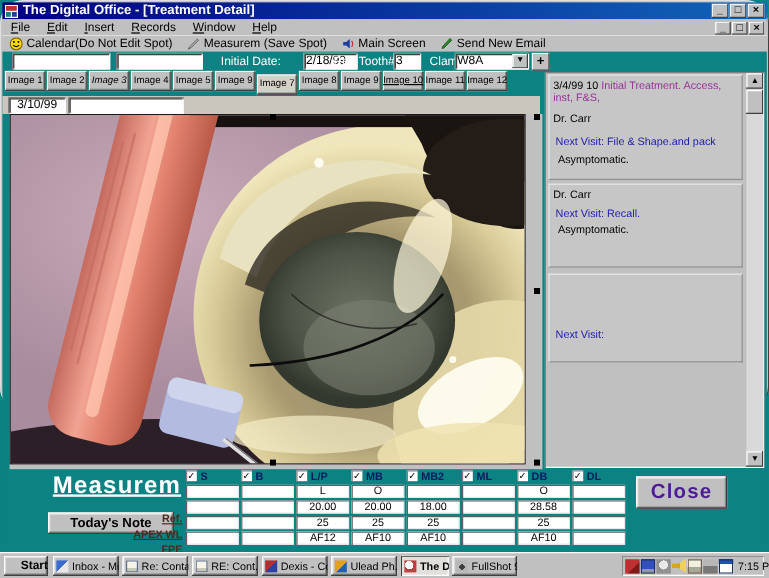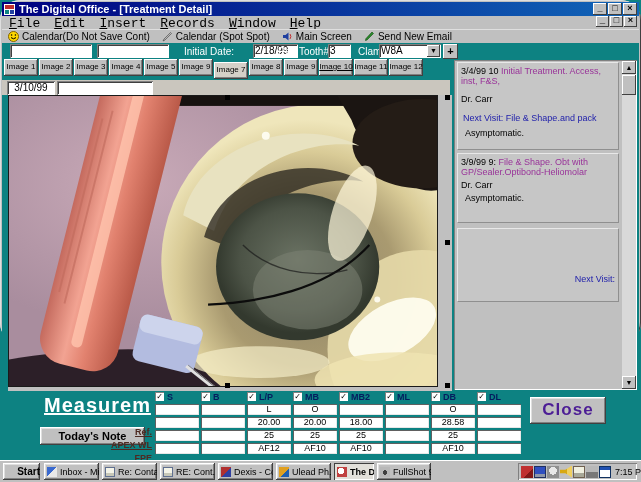--- a/index.html
+++ b/index.html
@@ -11,21 +11,21 @@
          box-shadow: inset 1px 1px 0 #dfdfdf, inset -1px -1px 0 #404040; border-radius: 20px; }
   .titlebar { position:absolute; left:2px; top:2px; width:637px; height:14px;
               background:linear-gradient(90deg,#000080,#1166b8); display:flex; align-items:center; padding:0 2px; }
   .title-icon { width:11px; height:11px; margin-right:4px; flex:none; }
   .title-text { color:#fff; font-size:11px; font-weight:bold; white-space:nowrap; }
   .winbtns { margin-left:auto; display:flex; gap:1px; }
   .wbtn { width:14px; height:12px; background:#c0c0c0; font-size:9px; line-height:10px; text-align:center;
           box-shadow: inset -1px -1px 0 #404040, inset 1px 1px 0 #fff; color:#000; font-weight:bold; }
   .wbtn.min::after{content:"_";} .wbtn.rest::after{content:"\25A1";} .wbtn.close::after{content:"\00D7";}
   .menubar { position:absolute; left:2px; top:16px; width:637px; height:13px; background:#c0c0c0;
-             display:flex; align-items:flex-start; font-size:13px;font-family:Liberation Mono, monospace; }
+             display:flex; align-items:flex-end; font-size:10px; }
   .menu-item { display:inline-block; padding:0 7px; color:#000; }
   .menu-item::first-letter { text-decoration:underline; }
   .mdibtns { margin-left:auto; display:flex; gap:1px; padding-right:2px; }
   .mdibtns .wbtn { width:13px; height:11px; }
   .toolbar { position:absolute; left:2px; top:29px; width:637px; height:14px; background:#c0c0c0;
              display:flex; align-items:center; font-size:10px; box-shadow: inset 0 1px 0 #dfdfdf; }
   .tbtn { display:flex; align-items:center; gap:3px; padding:0 6px; height:13px; color:#000; white-space:nowrap; }
   .tico { width:11px; height:11px; flex:none; }
 
   
@@ -143,27 +143,27 @@
     </div>
 
     <div class="toolbar">
       <span class="tbtn">
         <svg class="tico" viewBox="0 0 11 11">
             <circle cx="5.5" cy="5.5" r="5" fill="#ffd800" stroke="#806000"></circle>
             <circle cx="3.6" cy="4" r="0.8" fill="#000"></circle>
             <circle cx="7.4" cy="4" r="0.8" fill="#000"></circle>
             <path d="M3 6.6 Q5.5 9 8 6.6" stroke="#000" fill="none"></path>
           </svg>
-        <span>Calendar(Do Not Save Cont)</span>
+        <span>Calendar(Do Not Edit Spot)</span>
       </span>
       <span class="tbtn">
         <svg class="tico" viewBox="0 0 11 11">
             <path d="M1 10 L3 9 L9.5 2.5 L8.5 1.5 L2 8 Z" fill="#b8b8b8" stroke="#404040" stroke-width="0.6"></path>
           </svg>
-        <span>Calendar (Spot Spot)</span>
+        <span>Measurem (Save Spot)</span>
       </span>
       <span class="tbtn">
         <svg class="tico" viewBox="0 0 11 11">
             <path d="M1 4 H3.5 L6.5 1.5 V9.5 L3.5 7 H1 Z" fill="#2040a0"></path>
             <path d="M8 3 Q9.8 5.5 8 8" stroke="#c03030" fill="none"></path>
           </svg>
         <span>Main Screen</span>
       </span>
       <span class="tbtn">
         <svg class="tico" viewBox="0 0 11 11">
@@ -183,21 +183,21 @@
       <div class="field" style="left:326px;top:1px;width:23px;">3</div>
       <span class="lbl" style="left:356px;top:3px;">Clamp</span>
       <div class="field" style="left:377px;top:1px;width:62px;">
         <span>W8A</span>
         <span class="combo-arrow"></span>
       </div>
       <div class="plusbtn" style="left:441px;top:1px;">+</div>
 
       <div class="tab" style="left:2px;">Image 1</div>
       <div class="tab" style="left:37px;">Image 2</div>
-      <div class="tab" style="left:72px;">Image 3</div>
+      <div class="tab" style="left:72px;font-style:italic;">Image 3</div>
       <div class="tab" style="left:107px;">Image 4</div>
       <div class="tab" style="left:142px;">Image 5</div>
       <div class="tab" style="left:177px;">Image 9</div>
       <div class="tab selected" style="left:212px;">Image 7</div>
       <div class="tab" style="left:247px;">Image 8</div>
       <div class="tab" style="left:282px;">Image 9</div>
       <div class="tab" style="left:317px;text-decoration:underline;">Image 10</div>
       <div class="tab" style="left:352px;">Image 11</div>
       <div class="tab" style="left:387px;">Image 12</div>
 
@@ -271,25 +271,25 @@
       </div>
 
       <div class="panel">
         <div class="entry" style="top:2px;height:88px;">
           <div class="nline"><span class="ndate">3/4/99 10</span> <span class="ntreat">Initial Treatment.  Access, inst, F&amp;S,</span></div>
           <div class="ndoc">Dr. Carr</div>
           <div class="nnext">Next Visit:  File &amp; Shape.and pack</div>
           <div class="nstat">Asymptomatic.</div>
         </div>
         <div class="entry" style="top:93px;height:70px;">
-          <div class="nline"><span class="ndate">3/9/99 9:</span> <span class="ntreat">File &amp; Shape.  Obt with GP/Sealer.Optibond-Heliomolar</span></div>
           <div class="ndoc" style="padding-top:3px;">Dr. Carr</div>
+          <div class="nnext" style="padding-top:6px;">Next Visit:  Recall.</div>
           <div class="nstat" style="padding-top:3px;">Asymptomatic.</div>
         </div>
-        <div class="entry" style="top:168px;height:74px;text-align:right;">
+        <div class="entry" style="top:168px;height:74px;">
           <div class="nline"><span class="ndate"></span> <span class="ntreat"></span></div>
           <div class="nnext" style="padding-top:42px;">Next Visit:</div>
         </div>
         <div class="scrollbar">
           <span class="sbtn up" style="top:0;"></span>
           <span class="sthumb"></span>
           <span class="sbtn down" style="bottom:0;"></span>
         </div>
       </div>
 

